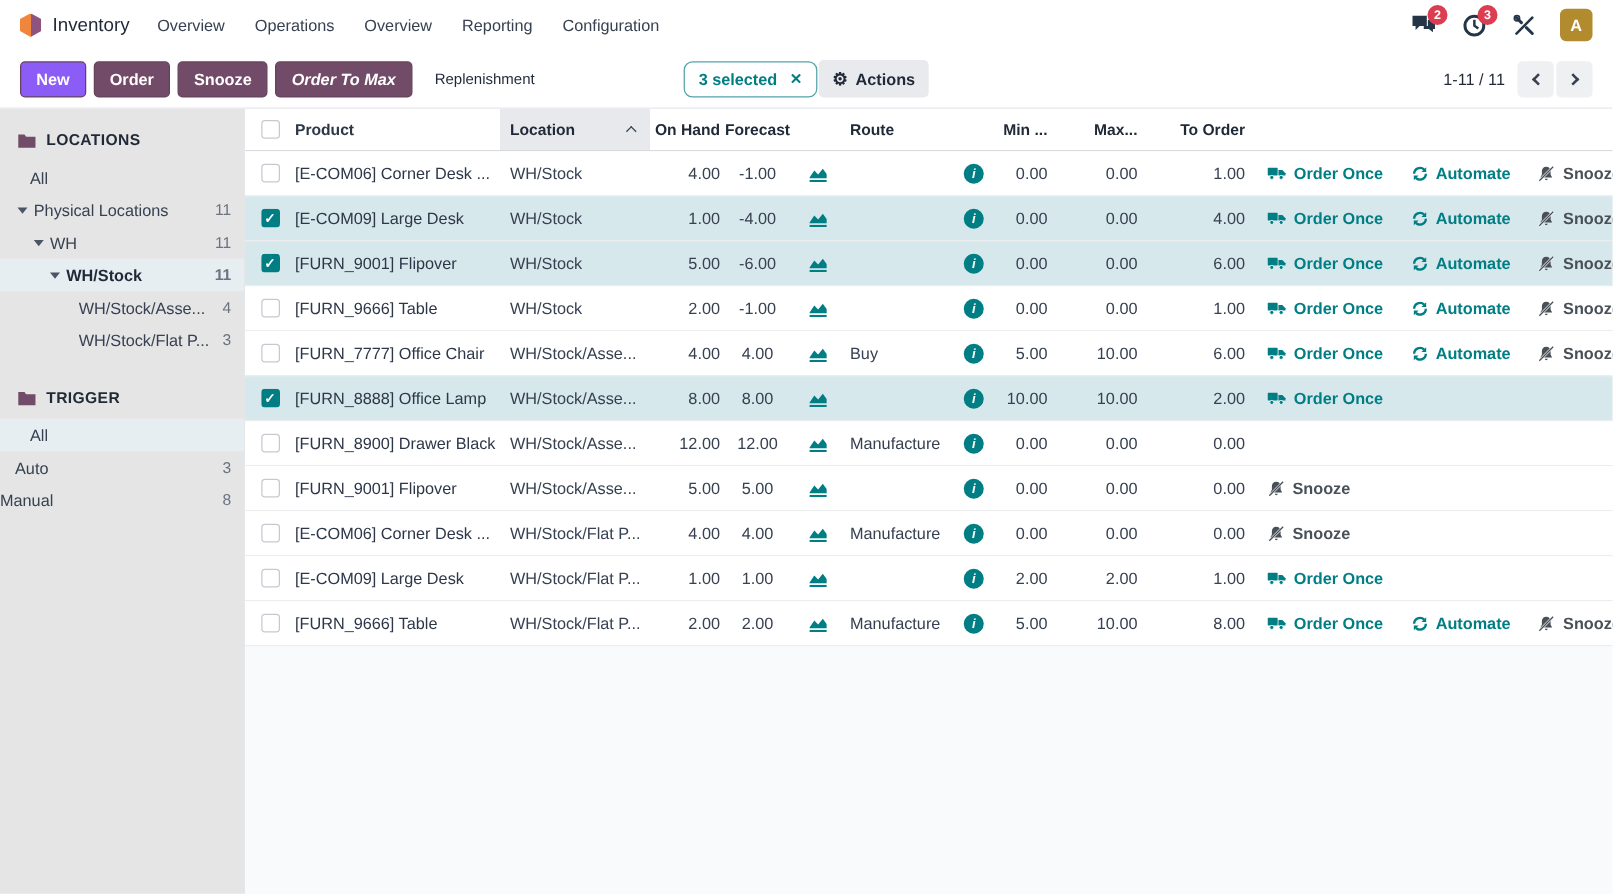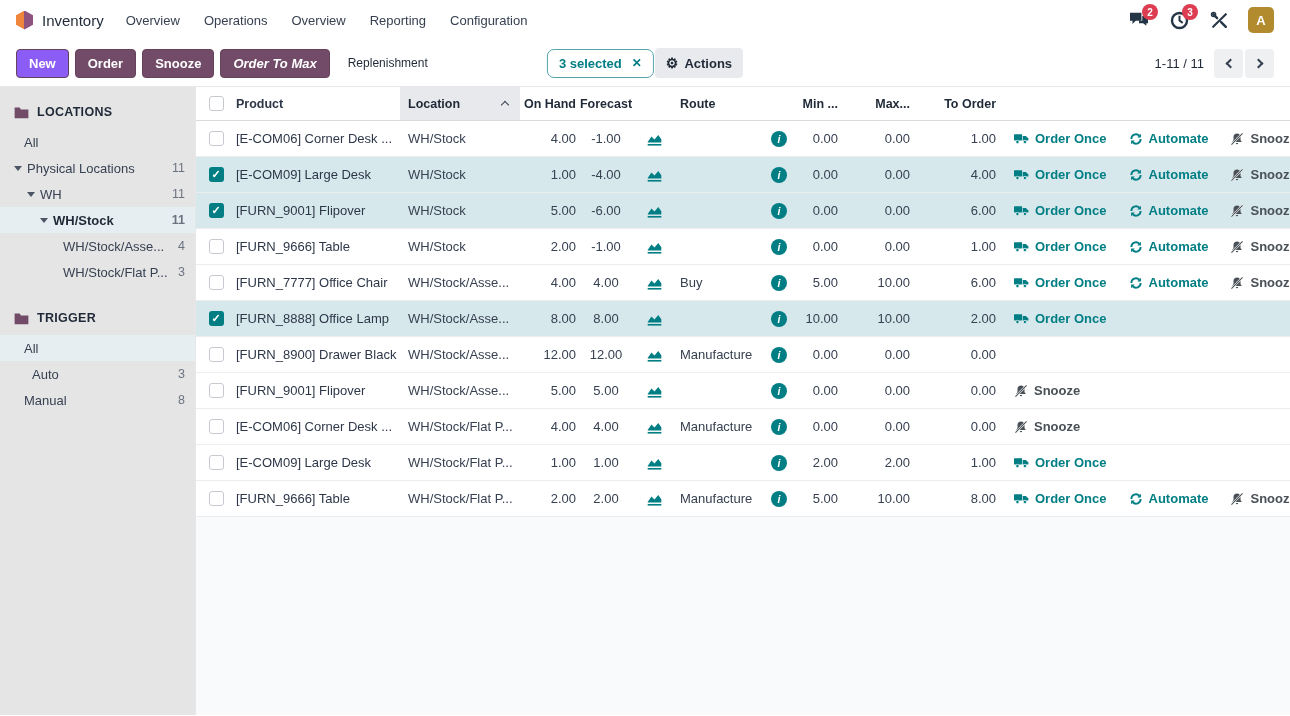--- a/index.html
+++ b/index.html
@@ -206,26 +206,26 @@
   <path d="M1 2h8l2 3h12v14H1z" fill="#714b67"></path>
           </svg>
           <span>TRIGGER</span>
         </div>
 
       <div class="side-item active" style="padding-left:24px">
 
         <span>All</span>
         <span class="count"></span>
       </div>
-      <div class="side-item" style="padding-left:32px">
+      <div class="side-item" style="padding-left:12px">
 
         <span>Auto</span>
         <span class="count">3</span>
       </div>
-      <div class="side-item" style="padding-left:24px">
+      <div class="side-item" style="">
 
         <span>Manual</span>
         <span class="count">8</span>
       </div>
   </div>
     </div>
 
   <div class="content">
     <div class="trow thead">
       <div class="c-check">

